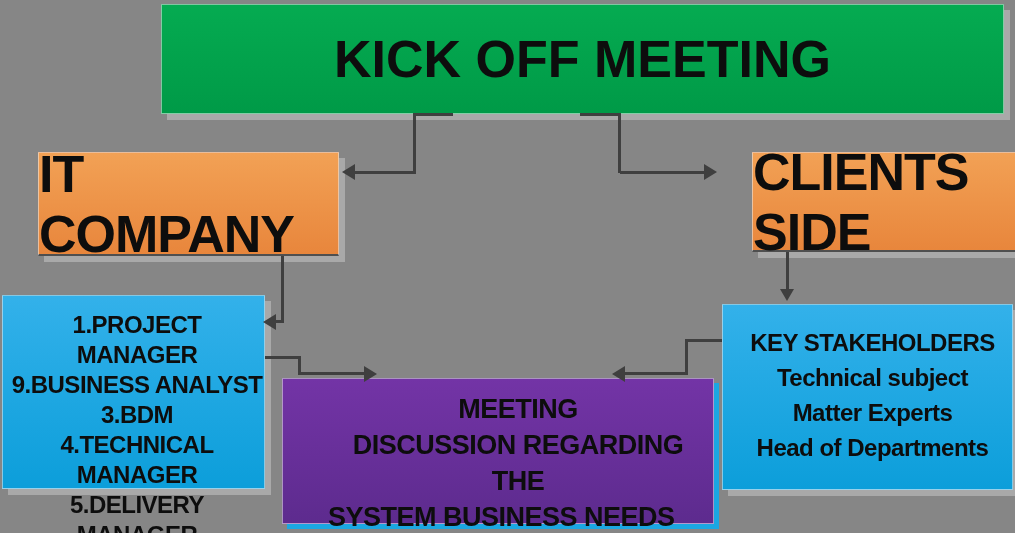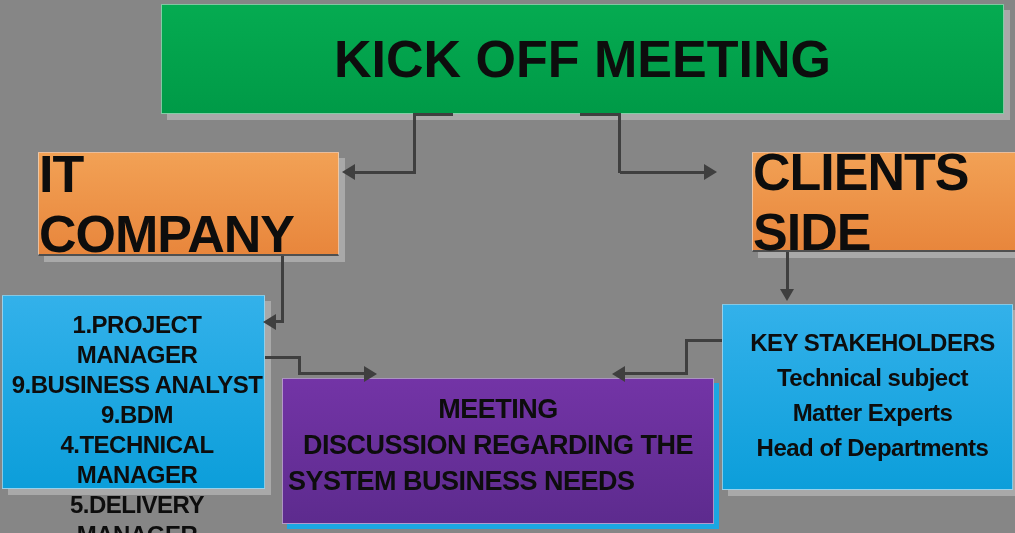--- a/index.html
+++ b/index.html
@@ -2,21 +2,21 @@
 <html><head>
 <meta charset="utf-8">
 <style>
   html,body{margin:0;padding:0;}
   body{width:1015px;height:533px;overflow:hidden;font-family:"Liberation Sans",sans-serif;}
   .canvas{position:relative;width:1015px;height:533px;background:#868686;overflow:hidden;}
 
   .node{position:absolute;box-sizing:border-box;color:#0d0d0d;font-weight:bold;
         border:1px solid rgba(235,235,235,.55);}
   .shadow-gray{box-shadow:6px 6px 0 0 #a9a9a9;}
-  .shadow-cyan{box-shadow:5px 5px 0 0 #1ba7e2;}
+  .shadow-cyan{box-shadow:5px 5px 0 0 #1ba7e2;padding-left:40px;}
 
   .node-kickoff{left:113px;top:4px;width:843px;height:110px;
     background:linear-gradient(#05ab51,#009a47);
     display:flex;align-items:center;justify-content:center;
     font-size:52px;letter-spacing:0px;margin-left:48px;}
   .node-orange{background:linear-gradient(#f2a155,#e8863c);
     display:flex;align-items:center;justify-content:center;
     font-size:52px;letter-spacing:-1px;
     border-bottom:2px solid #4f4f4f;}
   .node-it{left:38px;top:152px;width:301px;height:104px;}
@@ -76,21 +76,21 @@
   <div class="node node-orange node-it shadow-gray">
     <span>IT COMPANY</span>
   </div>
   <div class="node node-orange node-clients shadow-gray">
     <span>CLIENTS SIDE</span>
   </div>
 
   <div class="node node-blue node-itteam shadow-gray">
     <span class="tline">1.PROJECT MANAGER</span>
     <span class="tline">9.BUSINESS ANALYST</span>
-    <span class="tline">9.BDM</span>
+    <span class="tline">3.BDM</span>
     <span class="tline">4.TECHNICAL MANAGER</span>
     <span class="tline">5.DELIVERY MANAGER</span>
   </div>
   <div class="node node-blue node-stake shadow-gray">
     <span class="tline">KEY STAKEHOLDERS</span>
     <span class="tline">Technical subject</span>
     <span class="tline">Matter Experts</span>
     <span class="tline">Head of Departments</span>
   </div>
 

